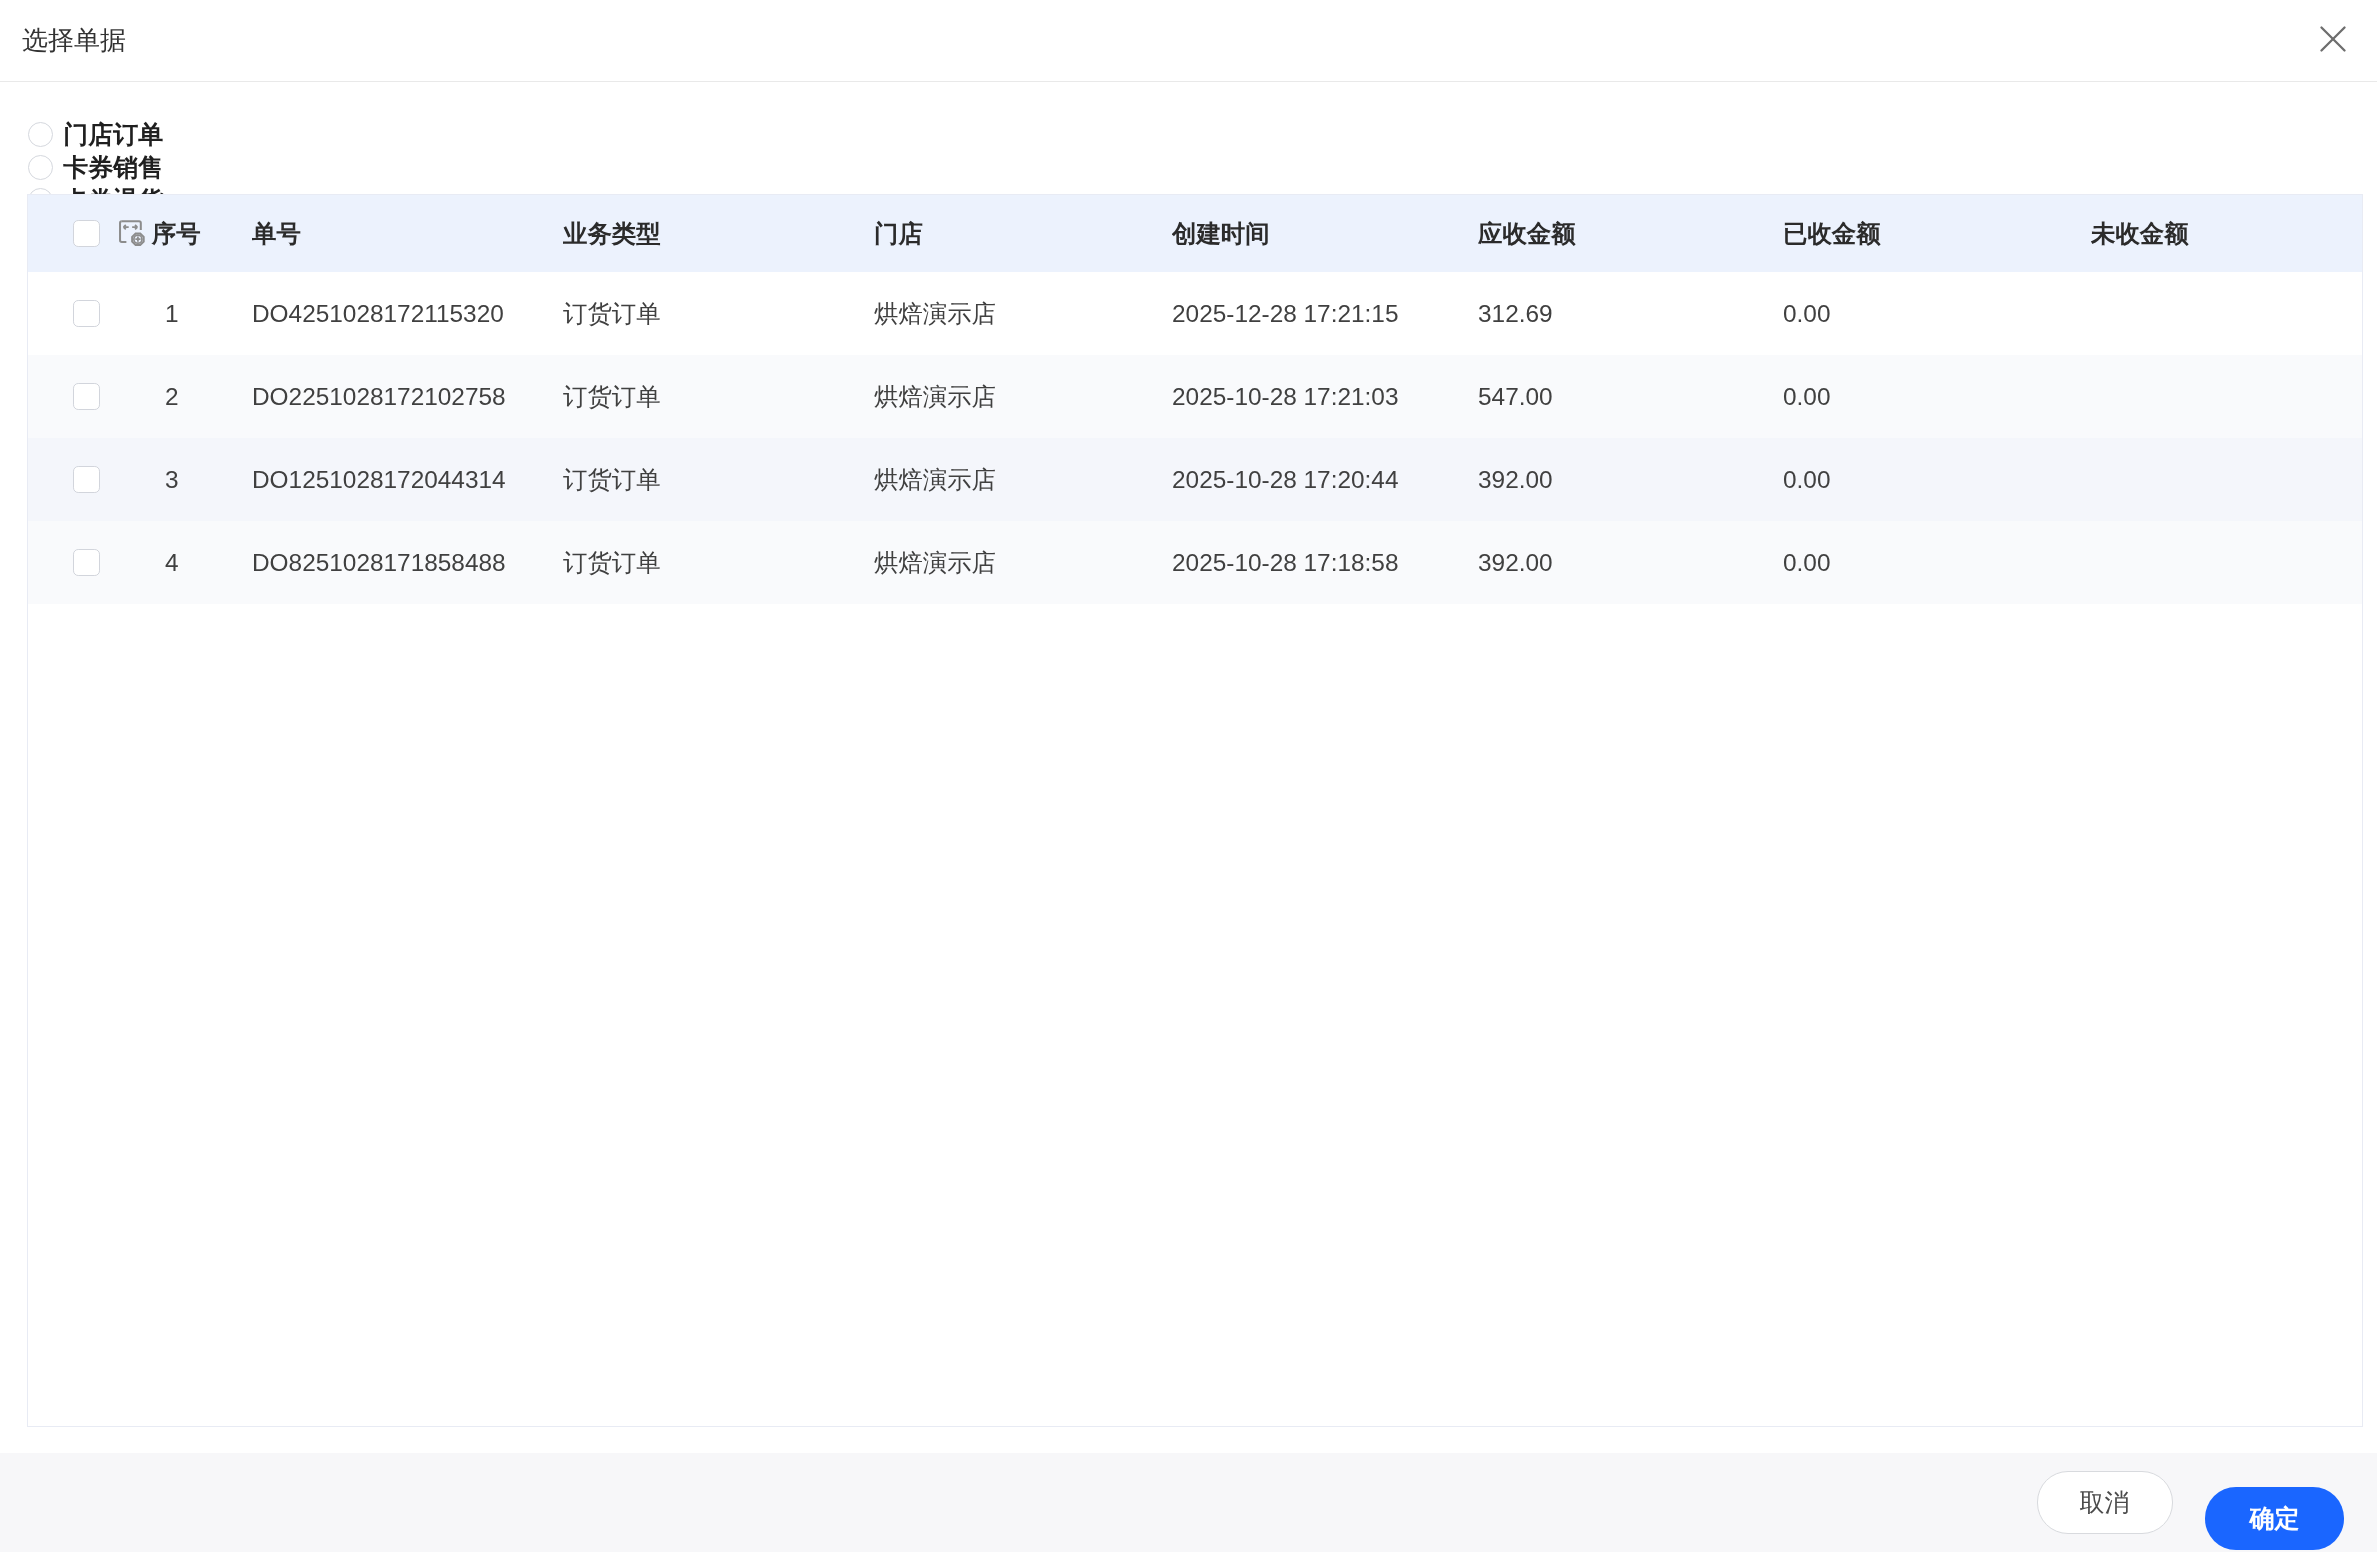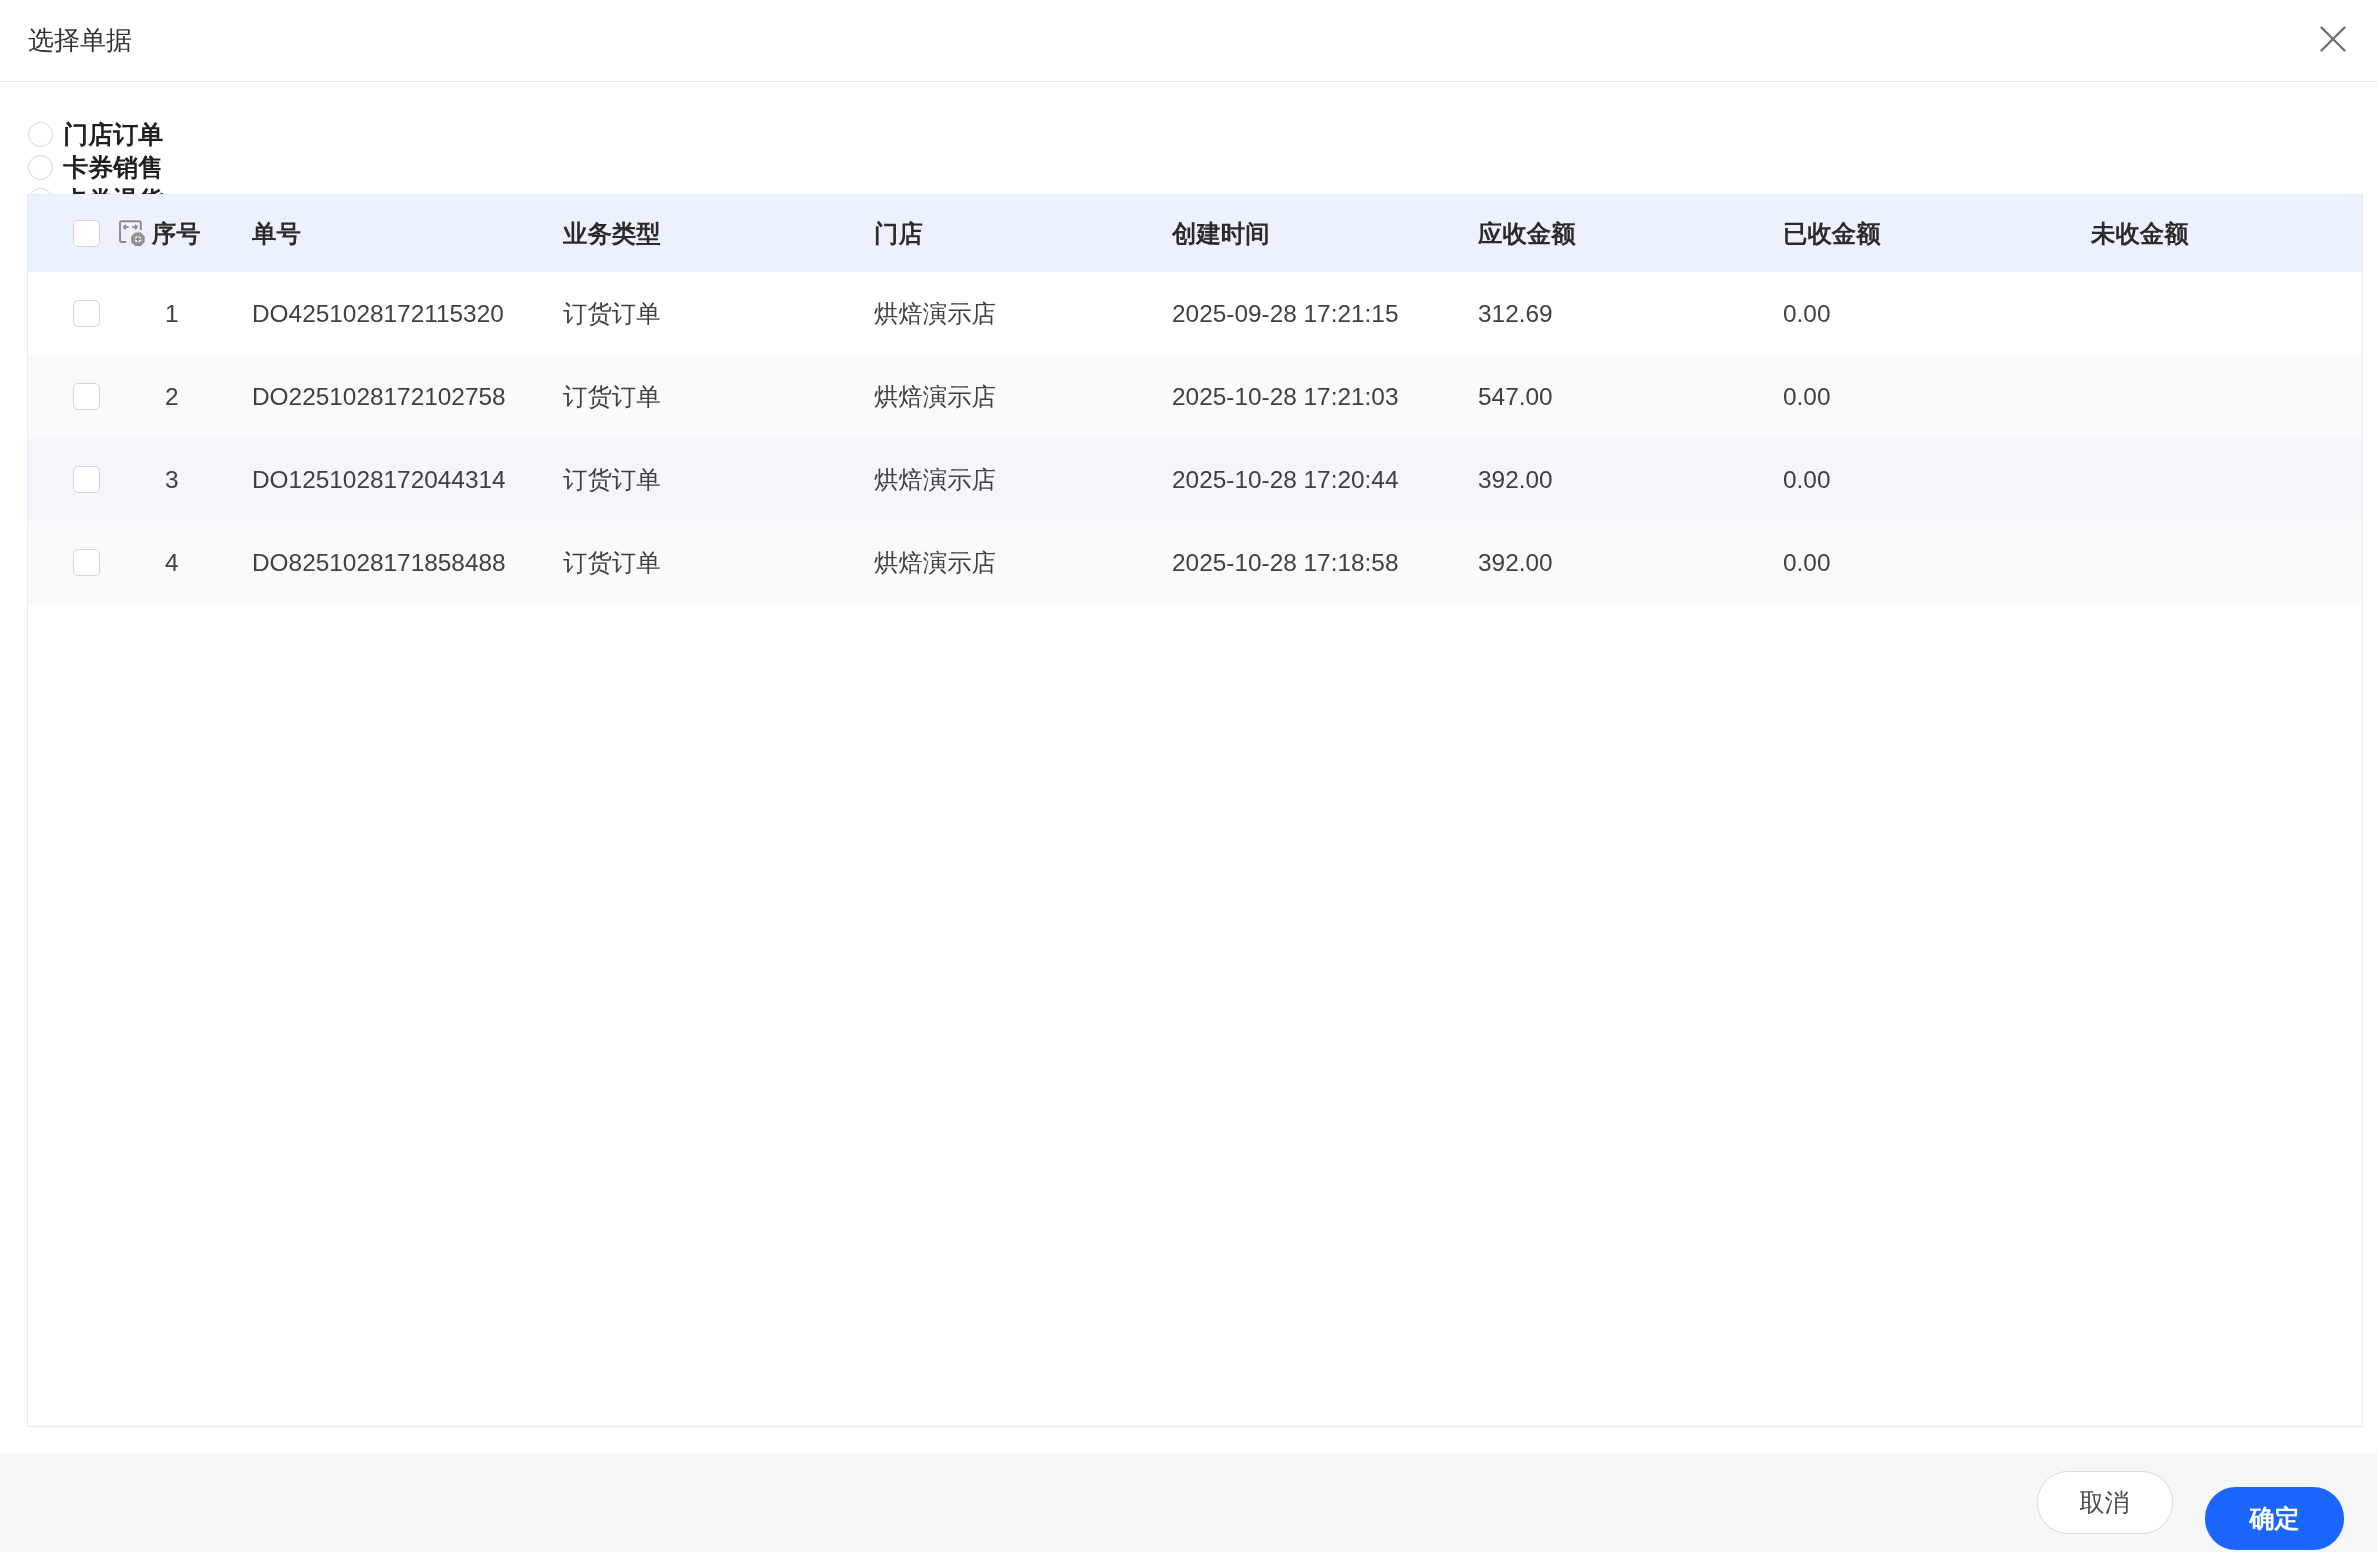--- a/index.html
+++ b/index.html
@@ -10,21 +10,21 @@
     position: relative;
     overflow: hidden;
   }
 
   
   .dlg-header {
     position: absolute; top: 0; left: 0; right: 0; height: 82px;
     border-bottom: 1.7px solid #e9e9e9;
   }
   .dlg-title {
-    position: absolute; left: 28px; top: 0; line-height: 81px;
+    position: absolute; left: 22px; top: 0; line-height: 81px;
     font-size: 26px; font-weight: 500; color: #333333;
   }
   .dlg-close {
     position: absolute; right: 28px; top: 23px;
     width: 32.5px; height: 32.5px; cursor: pointer;
     display: flex; align-items: center; justify-content: center;
   }
 
   
   .radio-row {
@@ -166,21 +166,21 @@
   </div>
 
   <div class="t-row bg-a">
     <div class="cell sel">
         <div class="checkbox"></div>
       </div>
     <div class="cell idx">1</div>
     <div class="cell">DO4251028172115320</div>
     <div class="cell">订货订单</div>
     <div class="cell">烘焙演示店</div>
-    <div class="cell">2025-09-28 17:21:15</div>
+    <div class="cell">2025-12-28 17:21:15</div>
     <div class="cell">312.69</div>
     <div class="cell">0.00</div>
     <div class="cell"></div>
   </div>
 
   <div class="t-row bg-b">
     <div class="cell sel">
         <div class="checkbox"></div>
       </div>
     <div class="cell idx">2</div>

